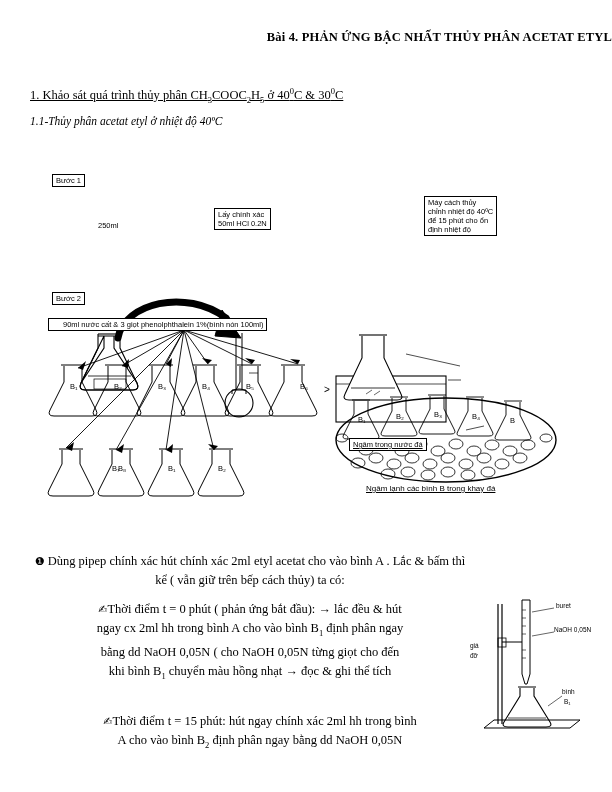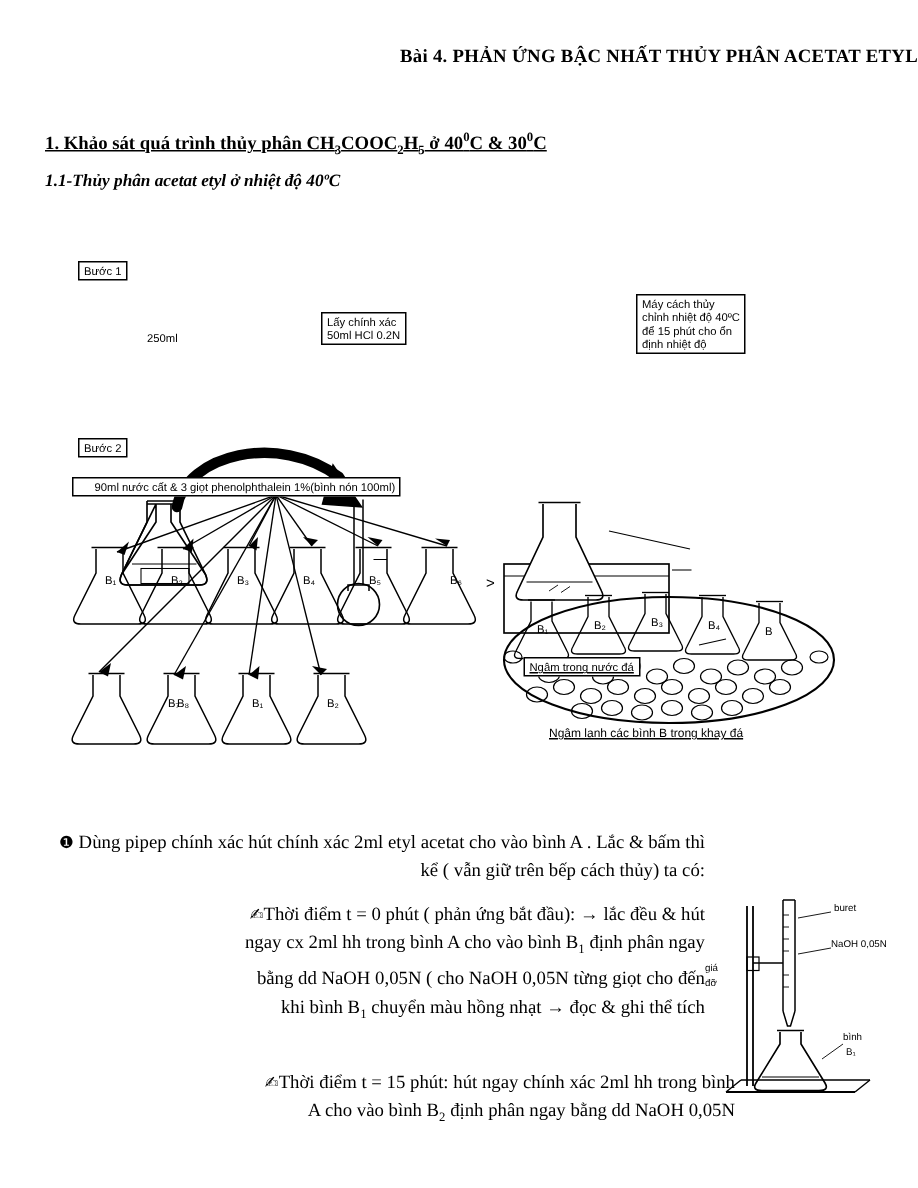--- a/index.html
+++ b/index.html
@@ -27,29 +27,29 @@
     width: 612px;
     text-align: right;
     font-size: 12.5px;
     font-weight: bold;
     letter-spacing: 0.2px;
   }
   .h1 {
     position: absolute;
     left: 30px; top: 86px;
     font-size: 12.5px;
-    font-weight: bold;
+    font-weight: normal;
     text-decoration: underline;
   }
   .h1 sub, .h1 sup { font-size: 8.5px; }
   .h2 {
     position: absolute;
     left: 30px; top: 115px;
     font-size: 11.5px;
-    font-weight: bold;
+    font-weight: normal;
     font-style: italic;
   }
 
   
   .figure {
     position: absolute;
     left: 36px;
     top: 158px;
     width: 540px;
     height: 350px;
@@ -67,21 +67,21 @@
     padding: 1px 3px;
     background: #fff;
   }
   .underlined { text-decoration: underline; }
 
   
   .para {
     position: absolute;
     font-size: 12.5px;
     line-height: 19px;
-    text-align: right;
+    text-align: center;
   }
   .para sub { font-size: 8.5px; }
   .bullet-sq {
     font-family: "DejaVu Sans", sans-serif;
     font-size: 11px;
   }
   .p1 { left: 30px; top: 552px; width: 440px; }
   .p2 { left: 30px; top: 600px; width: 440px; }
   .p3 { left: 30px; top: 712px; width: 460px; }
 

